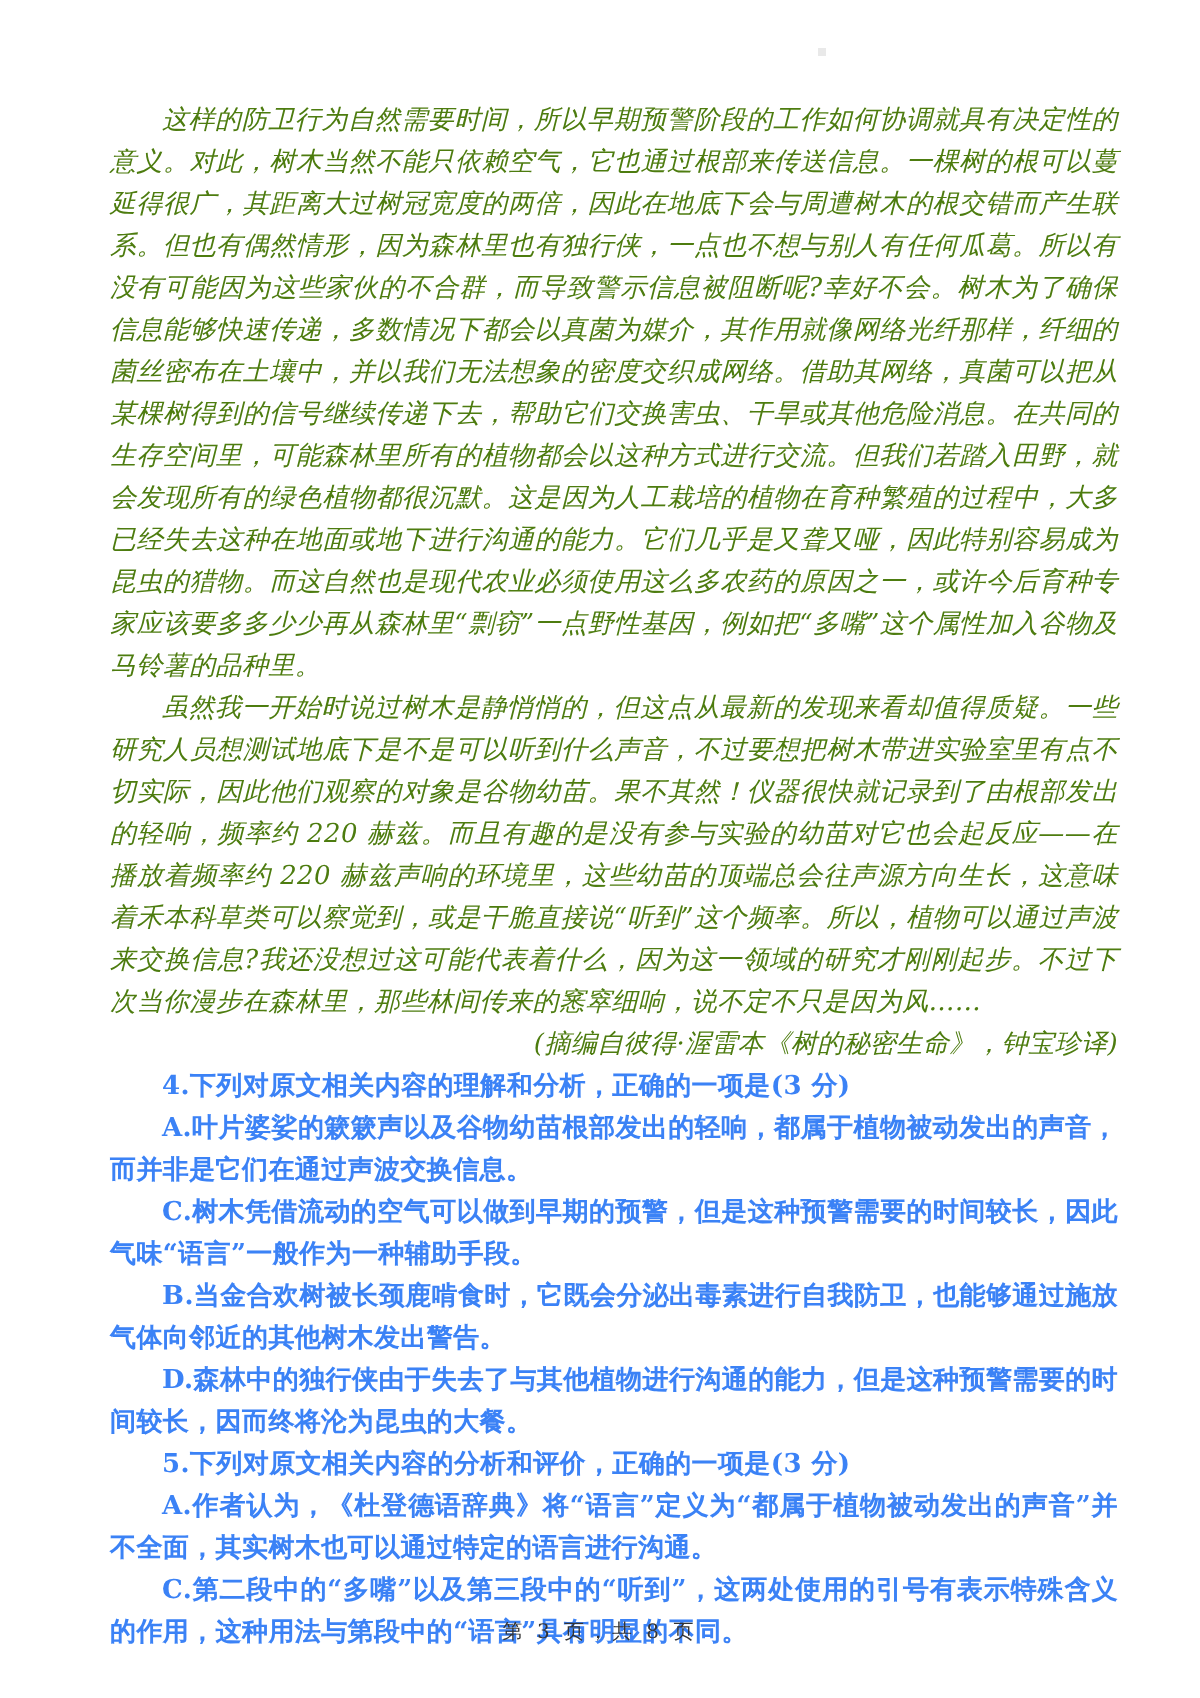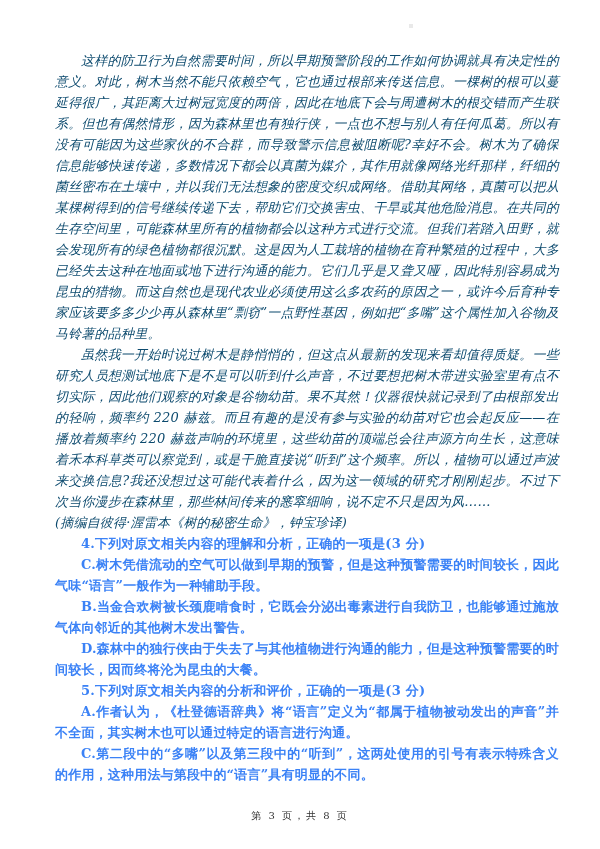--- a/index.html
+++ b/index.html
@@ -28,25 +28,25 @@
     font-size: 13px;
     line-height: 21px;
     letter-spacing: 0.2px;
     text-align: justify;
     text-indent: 2em;
   }
   
   .passage p {
     font-style: italic;
     font-weight: 400;
-    color: #0c4a6e;
+    color: #4d7c0f;
   }
   .attribution {
     font-style: italic;
-    text-align: left;
+    text-align: right;
     text-indent: 0 !important;
     margin-top: 0;
   }
   
   .questions p {
     font-style: normal;
     font-weight: 600;
     color: #3b82f6;
   }
   .footer {
@@ -81,20 +81,21 @@
     <div class="passage">
       <p>这样的防卫行为自然需要时间，所以早期预警阶段的工作如何协调就具有决定性的意义。对此，树木当然不能只依赖空气，它也通过根部来传送信息。一棵树的根可以蔓延得很广，其距离大过树冠宽度的两倍，因此在地底下会与周遭树木的根交错而产生联系。但也有偶然情形，因为森林里也有独行侠，一点也不想与别人有任何瓜葛。所以有没有可能因为这些家伙的不合群，而导致警示信息被阻断呢?幸好不会。树木为了确保信息能够快速传递，多数情况下都会以真菌为媒介，其作用就像网络光纤那样，纤细的菌丝密布在土壤中，并以我们无法想象的密度交织成网络。借助其网络，真菌可以把从某棵树得到的信号继续传递下去，帮助它们交换害虫、干旱或其他危险消息。在共同的生存空间里，可能森林里所有的植物都会以这种方式进行交流。但我们若踏入田野，就会发现所有的绿色植物都很沉默。这是因为人工栽培的植物在育种繁殖的过程中，大多已经失去这种在地面或地下进行沟通的能力。它们几乎是又聋又哑，因此特别容易成为昆虫的猎物。而这自然也是现代农业必须使用这么多农药的原因之一，或许今后育种专家应该要多多少少再从森林里“剽窃”一点野性基因，例如把“多嘴”这个属性加入谷物及马铃薯的品种里。</p>
       <p>虽然我一开始时说过树木是静悄悄的，但这点从最新的发现来看却值得质疑。一些研究人员想测试地底下是不是可以听到什么声音，不过要想把树木带进实验室里有点不切实际，因此他们观察的对象是谷物幼苗。果不其然！仪器很快就记录到了由根部发出的轻响，频率约 220 赫兹。而且有趣的是没有参与实验的幼苗对它也会起反应——在播放着频率约 220 赫兹声响的环境里，这些幼苗的顶端总会往声源方向生长，这意味着禾本科草类可以察觉到，或是干脆直接说“听到”这个频率。所以，植物可以通过声波来交换信息?我还没想过这可能代表着什么，因为这一领域的研究才刚刚起步。不过下次当你漫步在森林里，那些林间传来的窸窣细响，说不定不只是因为风……</p>
       <p class="attribution">(摘编自彼得·渥雷本《树的秘密生命》，钟宝珍译)</p>
     </div>
 
     <div class="questions">
 
       <div>
         <p>4.下列对原文相关内容的理解和分析，正确的一项是(3 分)</p>
+        <p>A.叶片婆娑的簌簌声以及谷物幼苗根部发出的轻响，都属于植物被动发出的声音，而并非是它们在通过声波交换信息。</p>
         <p>C.树木凭借流动的空气可以做到早期的预警，但是这种预警需要的时间较长，因此气味“语言”一般作为一种辅助手段。</p>
         <p>B.当金合欢树被长颈鹿啃食时，它既会分泌出毒素进行自我防卫，也能够通过施放气体向邻近的其他树木发出警告。</p>
         <p>D.森林中的独行侠由于失去了与其他植物进行沟通的能力，但是这种预警需要的时间较长，因而终将沦为昆虫的大餐。</p>
       </div>
 
       <div>
         <p>5.下列对原文相关内容的分析和评价，正确的一项是(3 分)</p>
         <p>A.作者认为，《杜登德语辞典》将“语言”定义为“都属于植物被动发出的声音”并不全面，其实树木也可以通过特定的语言进行沟通。</p>
         <p>C.第二段中的“多嘴”以及第三段中的“听到”，这两处使用的引号有表示特殊含义的作用，这种用法与第段中的“语言”具有明显的不同。</p>
       </div>

